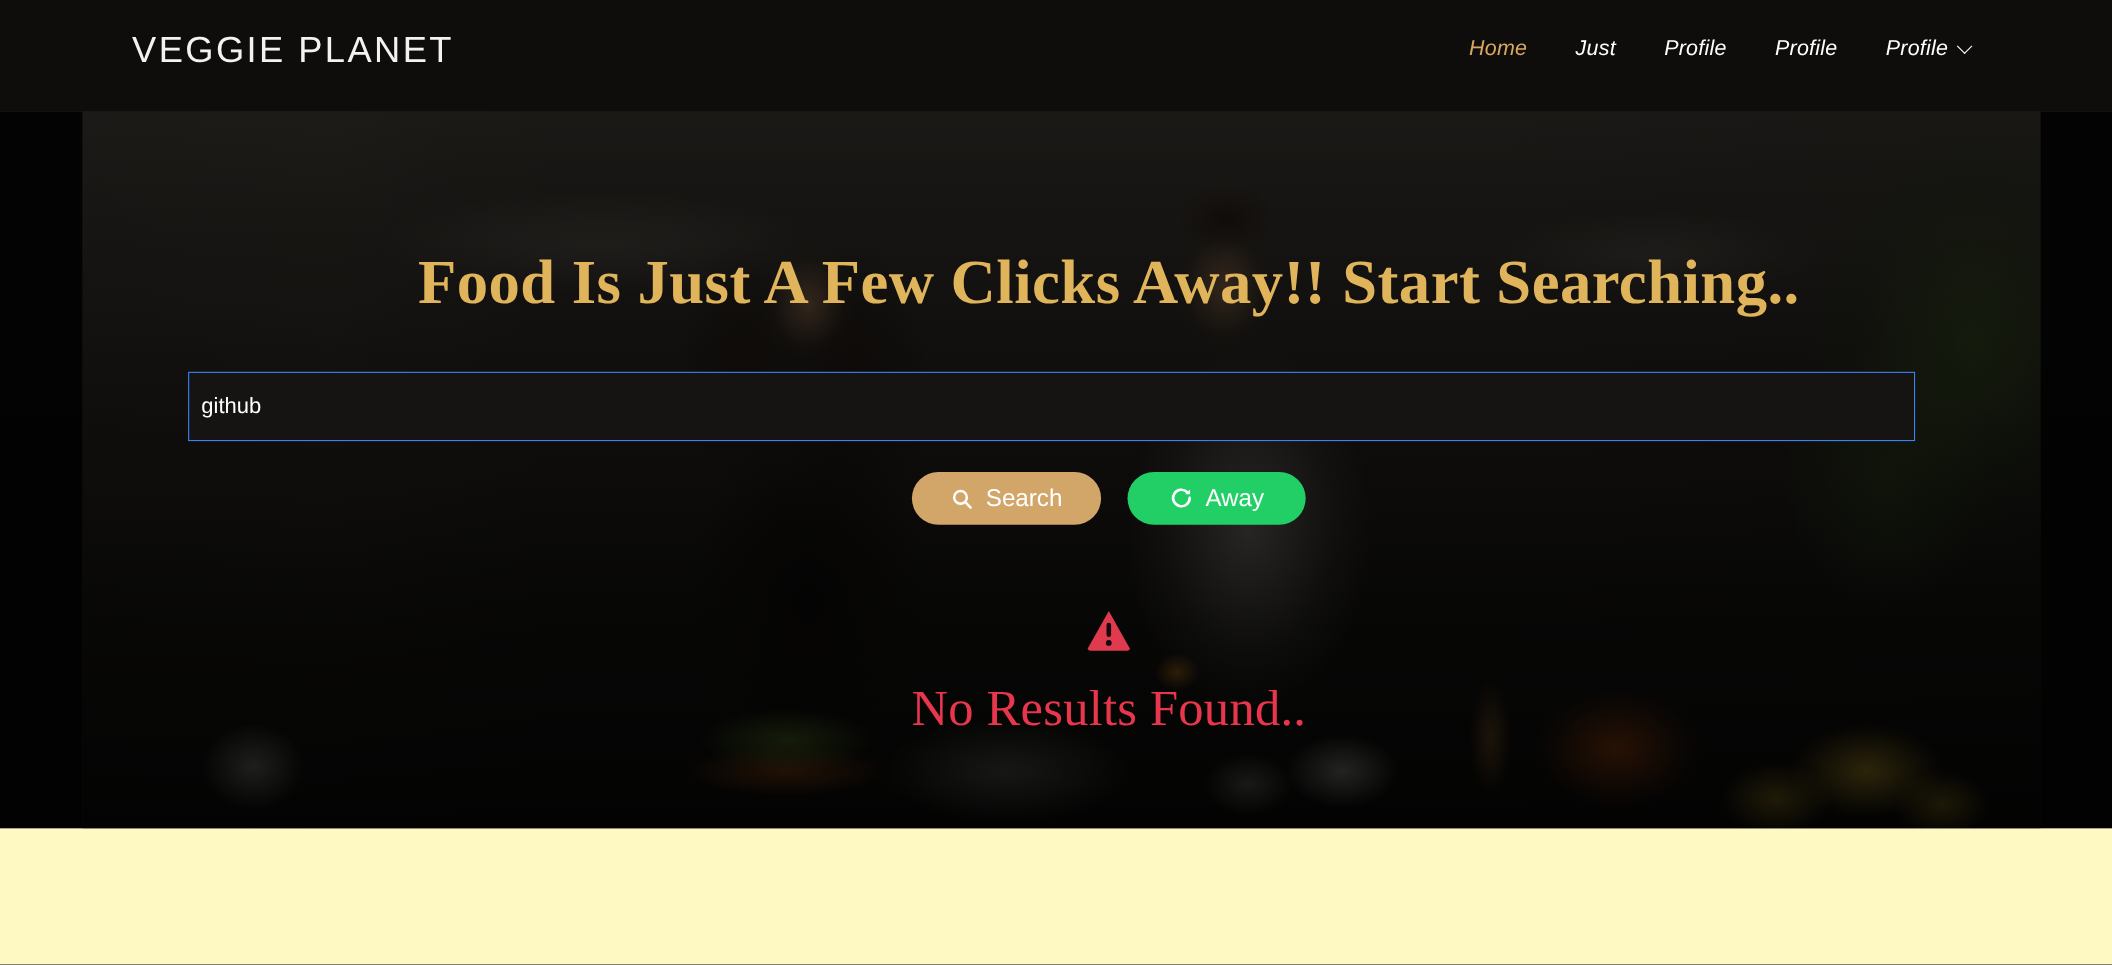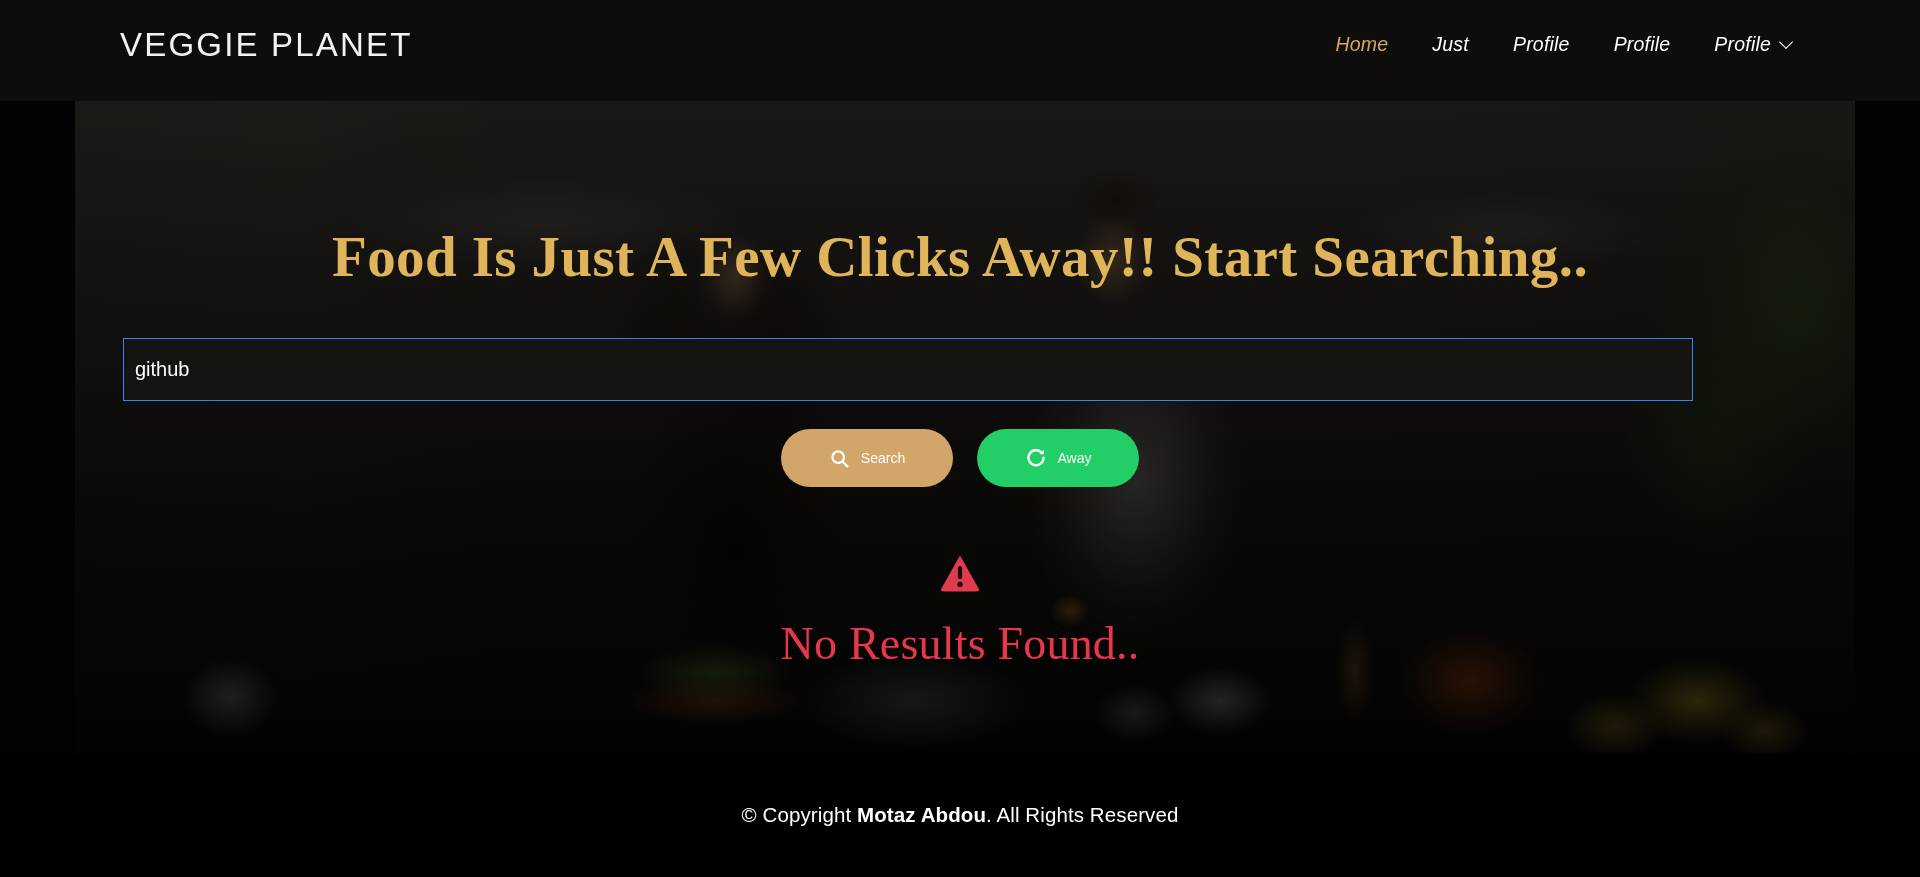--- a/index.html
+++ b/index.html
@@ -162,20 +162,21 @@
     position: absolute;
     inset: 0;
     background:
       linear-gradient(to bottom, rgba(0,0,0,0.38) 0%, rgba(0,0,0,0.52) 45%, rgba(0,0,0,0.62) 100%);
   }
 
   .hero-content {
     position: absolute;
     inset: 0;
     z-index: 5;
+    margin-left: 48px;
   }
 
   .hero-title {
     position: absolute;
     top: 125px;
     left: 0;
     width: 1920px;
     text-align: center;
     font-family: "Liberation Serif", serif;
     font-size: 57px;
@@ -214,26 +215,26 @@
     display: flex;
     justify-content: center;
     gap: 24px;
   }
 
   .btn {
     display: inline-flex;
     align-items: center;
     justify-content: center;
     gap: 11px;
-    height: 58px;
+    height: 48px;
     border: none;
     border-radius: 30px;
     color: #ffffff;
     font-family: "Liberation Sans", sans-serif;
-    font-size: 14px;
+    font-size: 22px;
     font-weight: 400;
     cursor: pointer;
     padding: 0 34px;
     white-space: nowrap;
   }
   .btn-search { background: #d2a569; min-width: 172px; }
   .btn-reset  { background: #22cf66; min-width: 162px; }
 
   .icon-svg { display: block; }
 
@@ -347,19 +348,14 @@
             <rect x="10.85" y="7.2" width="2.3" height="7.2" rx="1.15" fill="#120a0c"></rect>
             <circle cx="12" cy="17.3" r="1.45" fill="#120a0c"></circle>
           </svg>
         </span>
         <span class="no-results-text">No Results Found..</span>
       </div>
 
     </div>
   </section>
 
-  <footer class="site-footer">
-    <div class="footer-text">
-      <span>© Copyright </span><span class="footer-name">Motaz Abdou</span><span>. All Rights Reserved</span>
-    </div>
-  </footer>
 
 </div>
 
 </body></html>

